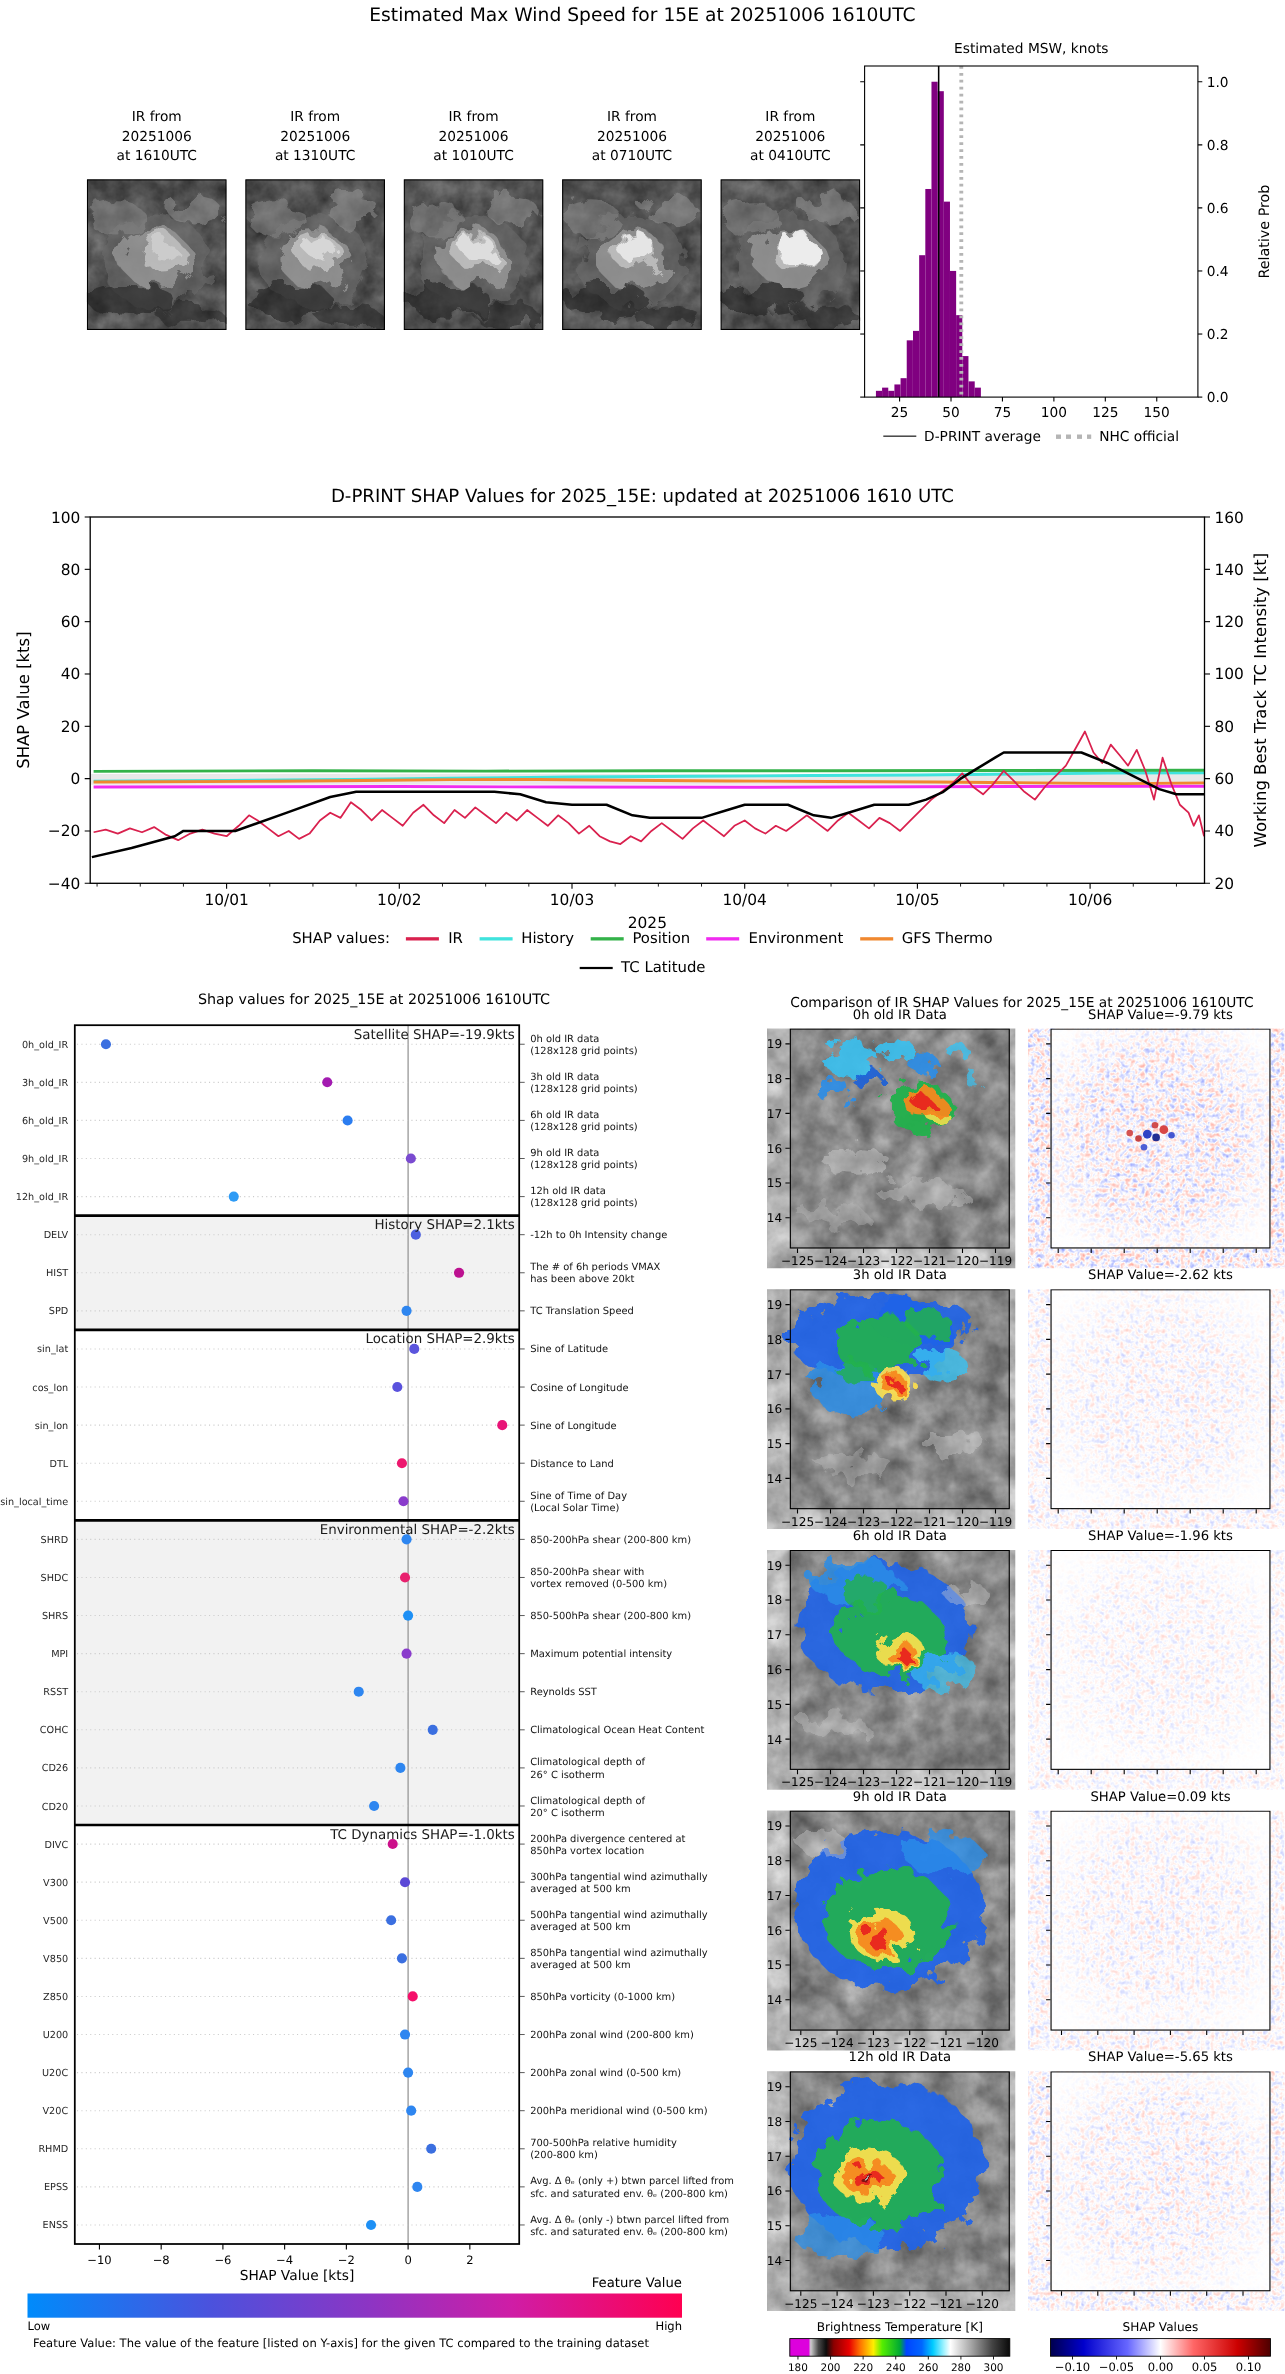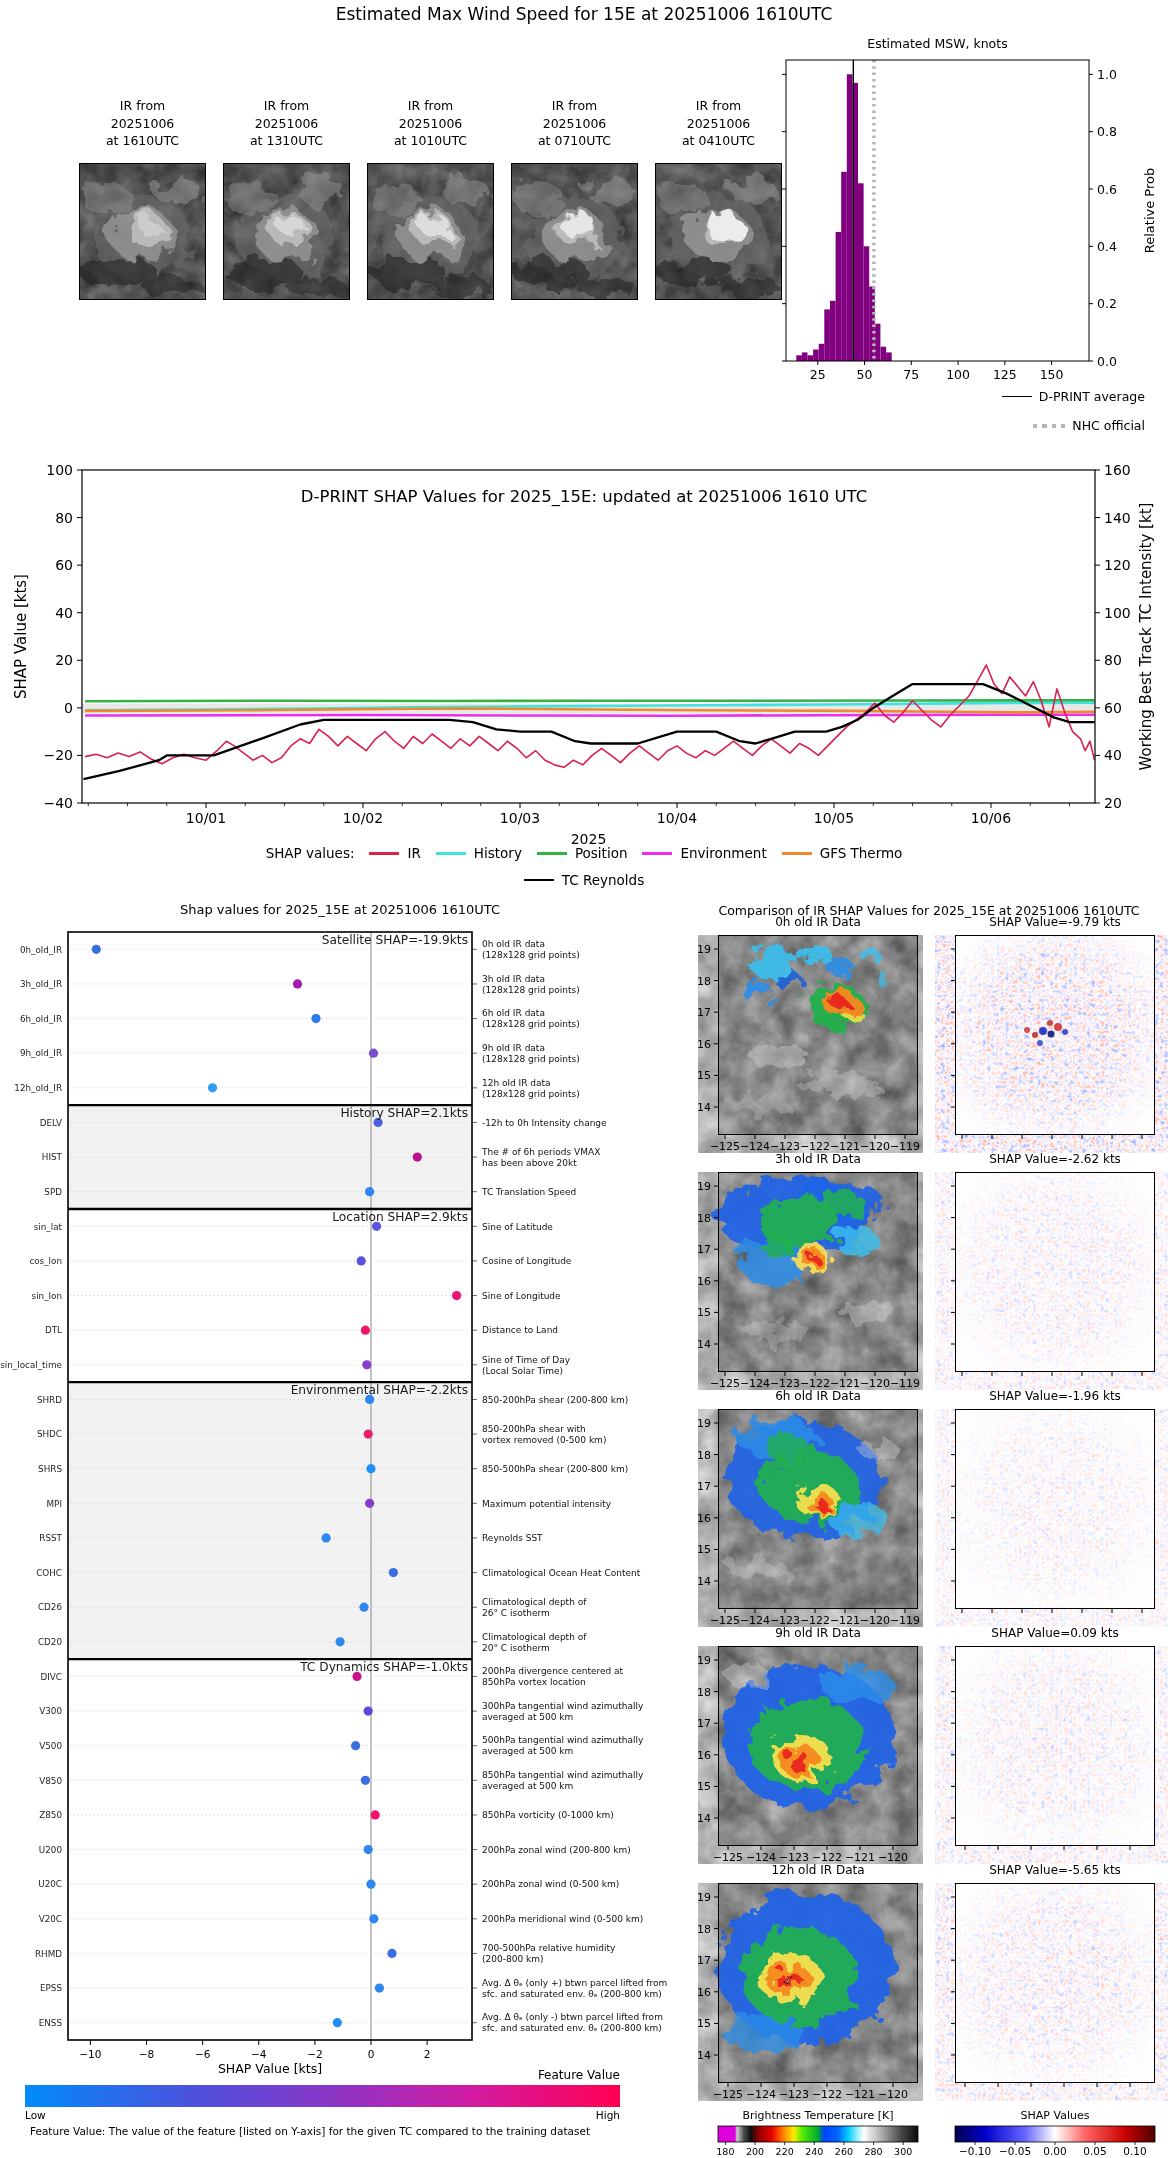--- a/index.html
+++ b/index.html
@@ -5,21 +5,21 @@
   html,body{margin:0;padding:0;background:#fff;}
   .canvas{position:relative;width:1168px;height:2158px;background:#fff;
           font-family:"DejaVu Sans",sans-serif;color:#000;overflow:hidden;}
   .abs{position:absolute;}
   .ctr{text-align:center;}
   .t17{font-size:17px;text-align:center;}
   .thumb-cap{position:absolute;width:144px;text-align:center;font-size:12.5px;line-height:17.5px;white-space:pre-line;}
   .legendrow{display:flex;justify-content:center;align-items:center;gap:15px;font-size:13.5px;}
   .legendrow .sw{display:inline-block;width:30px;height:0;border-top-style:solid;margin-right:8px;vertical-align:middle;}
   .lgitem{display:flex;align-items:center;}
-  #hist-legend{display:flex;justify-content:center;align-items:flex-end;gap:14px;font-size:12.5px;flex-direction:column;}
+  #hist-legend{display:flex;justify-content:center;align-items:flex-end;gap:14px;font-size:12.5px;}
   #hist-legend .sw1{display:inline-block;width:30px;border-top:1.7px solid #000;margin-right:7px;}
   #hist-legend .sw2{display:inline-block;width:32px;height:4px;margin-right:7px;
      background:repeating-linear-gradient(90deg,#b5b5b5 0 4.5px,transparent 4.5px 9.5px);}
   .fv-bar{background:linear-gradient(90deg,#008bfb 0%,#4b52dd 28%,#8c35c4 52%,#cf1da6 74%,#ff0051 100%);}
   .fnote{font-size:10.5px;line-height:20px;}
   .cmp-rowtitle{position:absolute;width:200px;text-align:center;font-size:12px;}
 </style>
 </head>
 <body>
 
@@ -247,21 +247,21 @@
       <span class="lgitem">
         <span class="sw1"></span>
         <span>D-PRINT average</span>
       </span>
       <span class="lgitem">
         <span class="sw2"></span>
         <span>NHC official</span>
       </span>
     </div>
 
-  <div class="abs ctr" style="left:0;top:441px;width:1168px;font-size:16.5px;margin-top:46px;">D-PRINT SHAP Values for 2025_15E: updated at 20251006 1610 UTC</div>
+  <div class="abs ctr" style="left:0;top:441px;width:1168px;font-size:16.5px;">D-PRINT SHAP Values for 2025_15E: updated at 20251006 1610 UTC</div>
   <svg id="ts-svg" class="abs" style="left:0;top:458px;" width="1168" height="448">
       <defs>
         <clipPath id="tsclip">
           <rect x="82" y="12" width="1013" height="333"></rect>
         </clipPath>
       </defs>
       <rect x="82" y="245.6" width="1013" height="9.8" fill="#e8e8e8"></rect>
       <polyline points="85.1,252.2 206.0,251.5 315.9,250.6 410.1,249.4 520.0,248.4 629.9,247.7 739.8,247.0 834.0,246.5 928.2,245.6 1006.7,244.9 1094.6,244.6" fill="none" stroke="#3fe3dd" stroke-width="2.6" stroke-linejoin="round" clip-path="url(#tsclip)"></polyline>
       <polyline points="85.1,243.2 284.5,242.7 441.5,243.0 598.5,242.7 755.5,242.7 912.5,242.5 1094.6,242.2" fill="none" stroke="#33b249" stroke-width="2.6" stroke-linejoin="round" clip-path="url(#tsclip)"></polyline>
       <polyline points="85.1,257.5 363.0,257.0 520.0,257.5 677.0,257.7 834.0,257.2 991.0,256.8 1094.6,256.8" fill="none" stroke="#f02bf0" stroke-width="2.6" stroke-linejoin="round" clip-path="url(#tsclip)"></polyline>
@@ -358,21 +358,21 @@
         <span>Environment</span>
       </span>
       <span class="lgitem">
         <span class="sw" style="border-top-width: 3.2px; border-top-color: rgb(240, 136, 47);"></span>
         <span>GFS Thermo</span>
       </span>
     </div>
   <div id="ts-legend2" class="abs legendrow" style="left:0;top:872px;width:1168px;">
       <span class="lgitem">
         <span class="sw" style="border-top-width: 2.6px; border-top-color: rgb(0, 0, 0);"></span>
-        <span>TC Reynolds</span>
+        <span>TC Latitude</span>
       </span>
     </div>
 
   <div class="abs ctr" style="left:110px;top:902px;width:460px;font-size:13px;">Shap values for 2025_15E at 20251006 1610UTC</div>
   <svg id="dot-svg" class="abs" style="left:0;top:925px;" width="690" height="1150">
       <rect x="68" y="180.1" width="404" height="103.9" fill="#f2f2f2"></rect>
       <rect x="68" y="457.1" width="404" height="277.0" fill="#f2f2f2"></rect>
       <line x1="371" x2="371" y1="7" y2="1115" stroke="#999" stroke-width="1.2"></line>
       <g>
         <line x1="70" x2="470" y1="24.3125" y2="24.3125" stroke="#cccccc" stroke-width="1" stroke-dasharray="1 3"></line>

